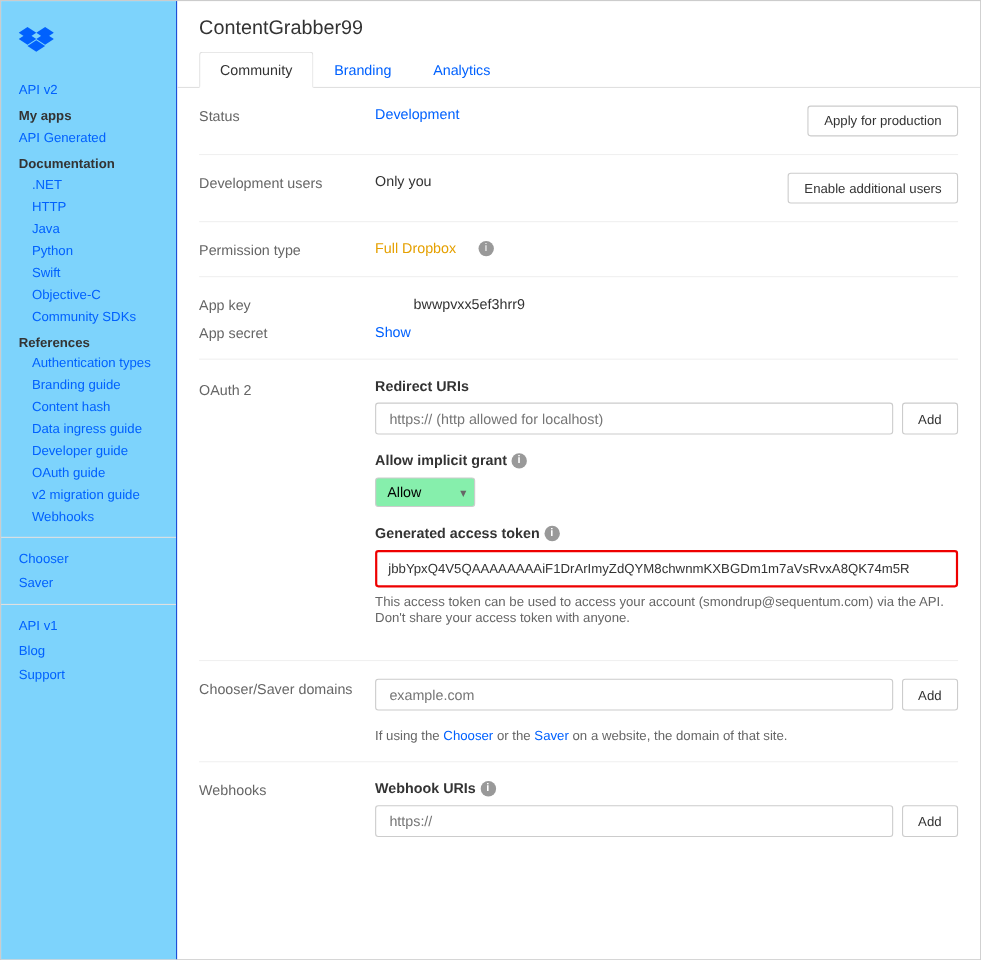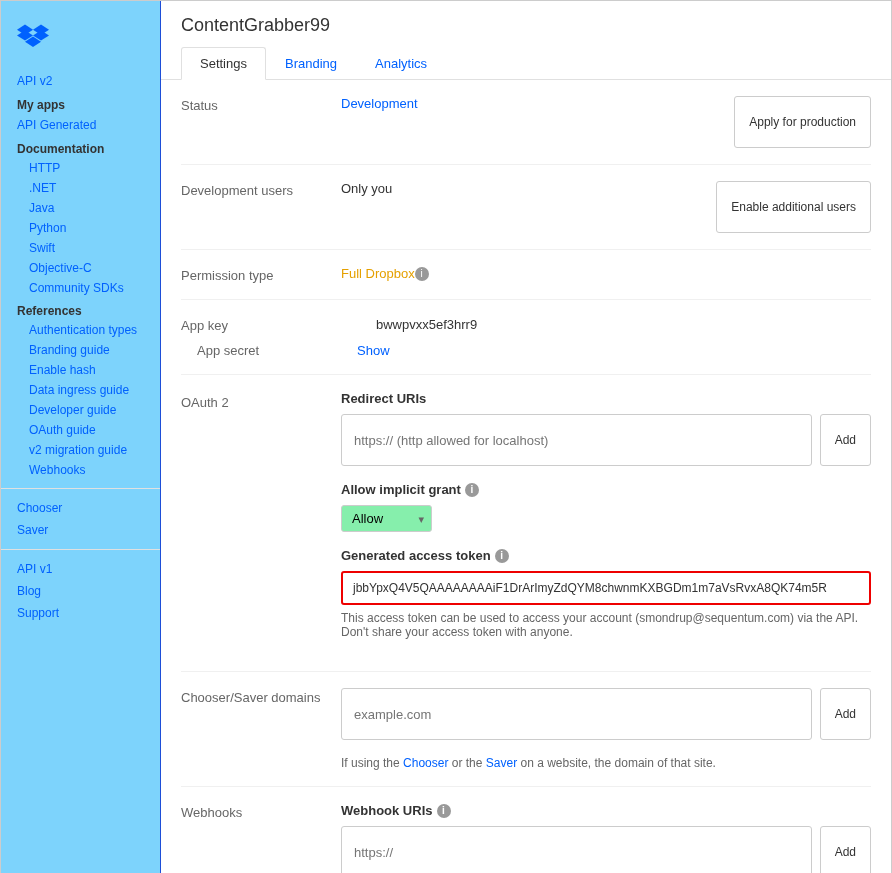--- a/index.html
+++ b/index.html
@@ -116,36 +116,36 @@
     .field-value {
       flex: 1;
     }
     .field-value.status-dev {
       color: #0061fe;
     }
     .field-value.full-dropbox {
       color: #e5a000;
       display: flex;
       align-items: center;
-      gap: 0;
+      gap: 20px;
     }
     .info-icon {
       display: inline-flex;
       align-items: center;
       justify-content: center;
       width: 14px;
       height: 14px;
       border-radius: 50%;
       background: #999;
       color: #fff;
       font-size: 10px;
       cursor: pointer;
     }
     .btn {
-      padding: 18px 14px;
+      padding: 6px 14px;
       font-size: 12px;
       border: 1px solid #ccc;
       background: #fff;
       border-radius: 3px;
       cursor: pointer;
       color: #333;
     }
     .field-actions {
       display: flex;
       align-items: flex-start;
@@ -284,50 +284,50 @@
           <path d="M30 7L40 13.5L30 20L20 13.5L30 7Z" fill="#0061fe"></path>
           <path d="M0 20.5L10 14L20 20.5L10 27L0 20.5Z" fill="#0061fe"></path>
           <path d="M20 20.5L30 14L40 20.5L30 27L20 20.5Z" fill="#0061fe"></path>
           <path d="M10 28.5L20 22L30 28.5L20 35L10 28.5Z" fill="#0061fe"></path>
         </svg>
       </div>
       <div class="sidebar-section-label">API v2</div>
       <div class="sidebar-group-label">My apps</div>
       <div class="sidebar-section-label">API Generated</div>
       <div class="sidebar-group-label">Documentation</div>
+      <div class="sidebar-item">.NET</div>
       <div class="sidebar-item">HTTP</div>
-      <div class="sidebar-item">.NET</div>
       <div class="sidebar-item">Java</div>
       <div class="sidebar-item">Python</div>
       <div class="sidebar-item">Swift</div>
       <div class="sidebar-item">Objective-C</div>
       <div class="sidebar-item">Community SDKs</div>
       <div class="sidebar-group-label">References</div>
       <div class="sidebar-item">Authentication types</div>
       <div class="sidebar-item">Branding guide</div>
-      <div class="sidebar-item">Enable hash</div>
+      <div class="sidebar-item">Content hash</div>
       <div class="sidebar-item">Data ingress guide</div>
       <div class="sidebar-item">Developer guide</div>
       <div class="sidebar-item">OAuth guide</div>
       <div class="sidebar-item">v2 migration guide</div>
       <div class="sidebar-item">Webhooks</div>
       <div class="sidebar-divider"></div>
       <div class="sidebar-section-label">Chooser</div>
       <div class="sidebar-section-label">Saver</div>
       <div class="sidebar-divider"></div>
       <div class="sidebar-section-label">API v1</div>
       <div class="sidebar-section-label">Blog</div>
       <div class="sidebar-section-label">Support</div>
     </div>
 
     <div class="main">
       <div class="app-header">
         <h1 class="app-title">ContentGrabber99</h1>
         <div class="tabs">
-          <div class="tab active">Settings</div>
+          <div class="tab active">Community</div>
           <div class="tab">Branding</div>
           <div class="tab">Analytics</div>
         </div>
       </div>
 
       <div class="content">
 
         <div class="field-row">
           <div class="field-label">Status</div>
           <div class="field-value status-dev">Development</div>
@@ -350,21 +350,21 @@
             <span>Full Dropbox</span>
             <span class="info-icon">i</span>
           </div>
         </div>
 
         <div class="field-row" style="flex-direction:column; gap:8px;">
           <div style="display:flex; align-items:center;gap:35px;">
             <div class="field-label">App key</div>
             <div class="app-key-val">bwwpvxx5ef3hrr9</div>
           </div>
-          <div style="display:flex; align-items:flex-end;margin-left:16px;">
+          <div style="display:flex; align-items:center;">
             <div class="field-label">App secret</div>
             <span class="show-link">Show</span>
           </div>
         </div>
 
         <div class="oauth-section">
           <div class="oauth-layout">
             <div class="oauth-label">OAuth 2</div>
             <div class="oauth-content">
 

